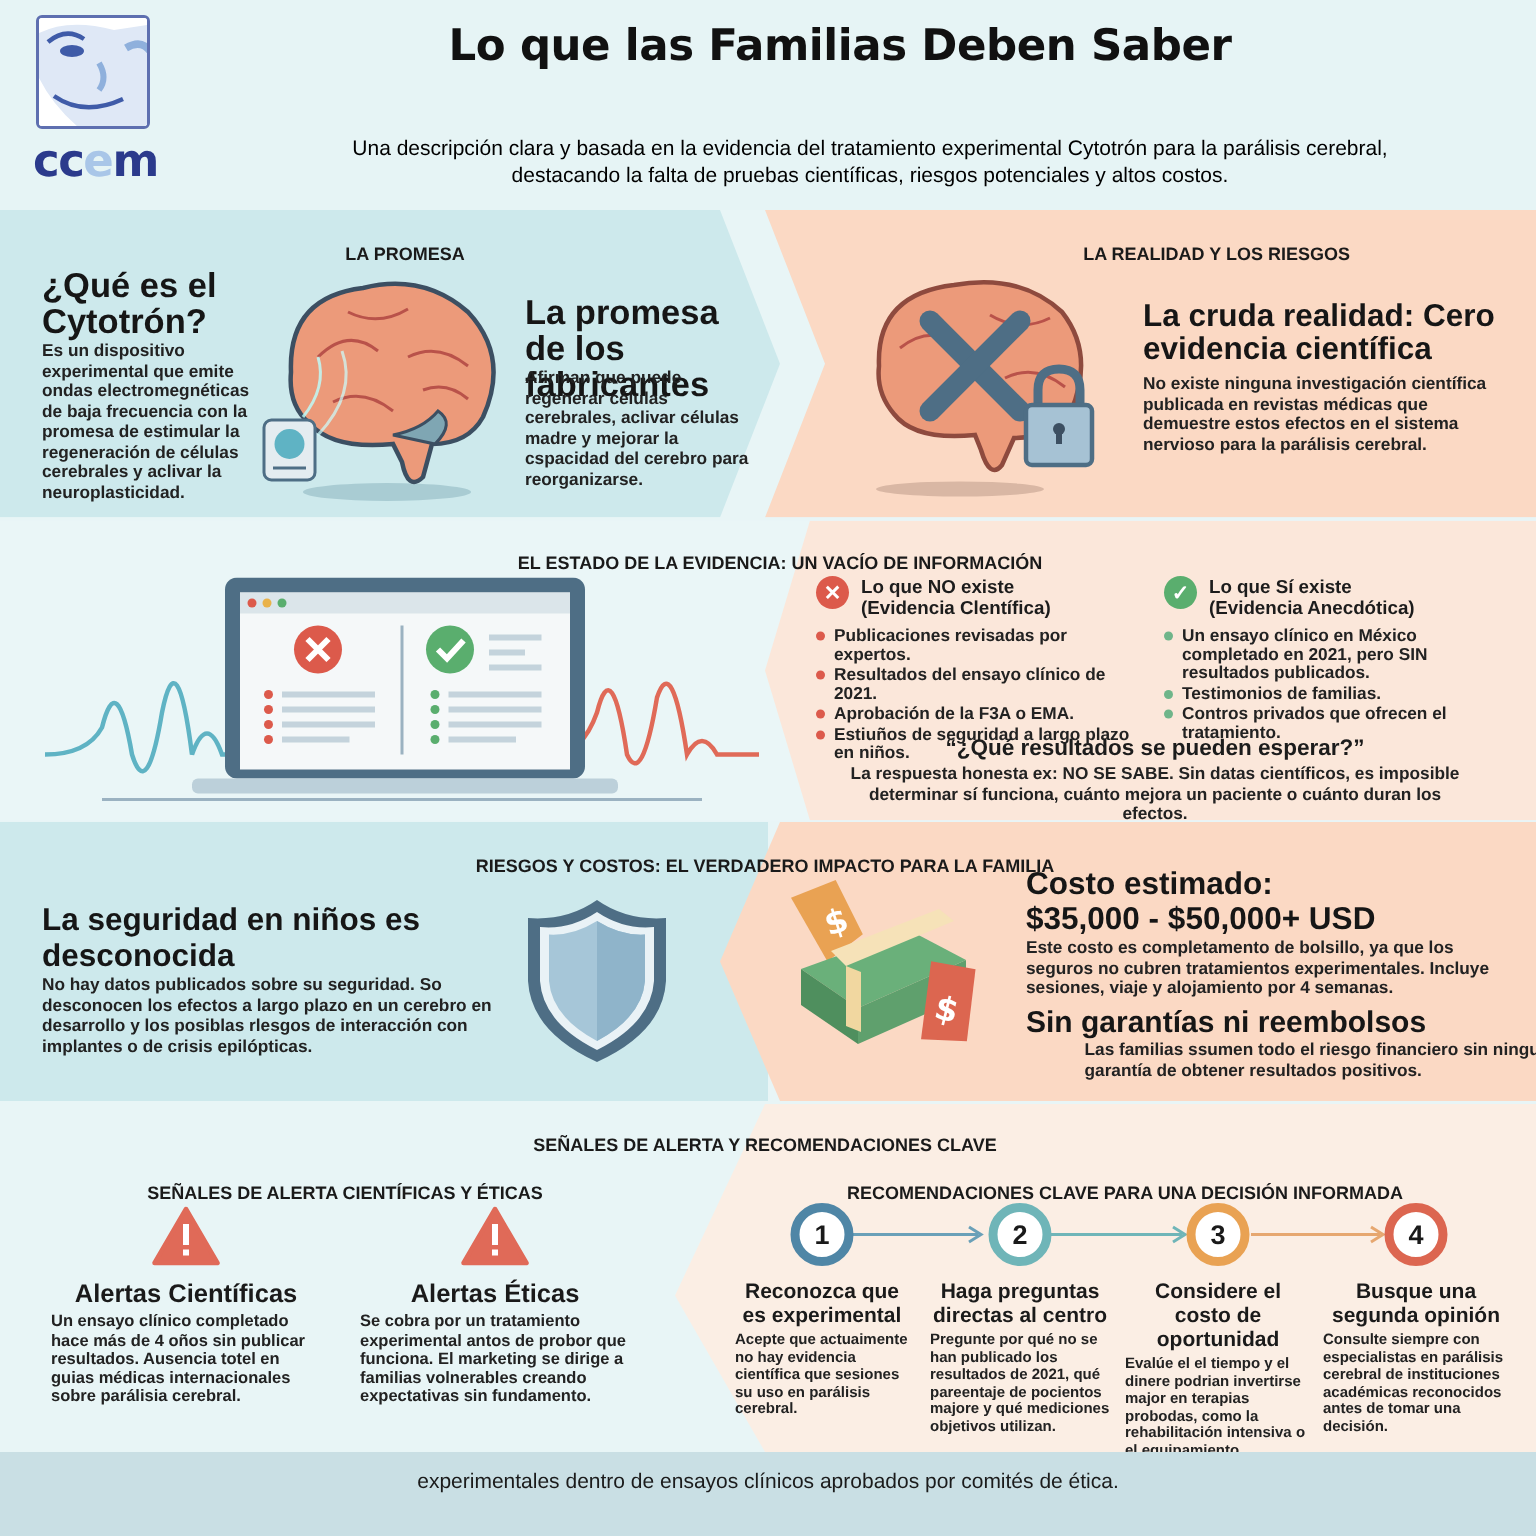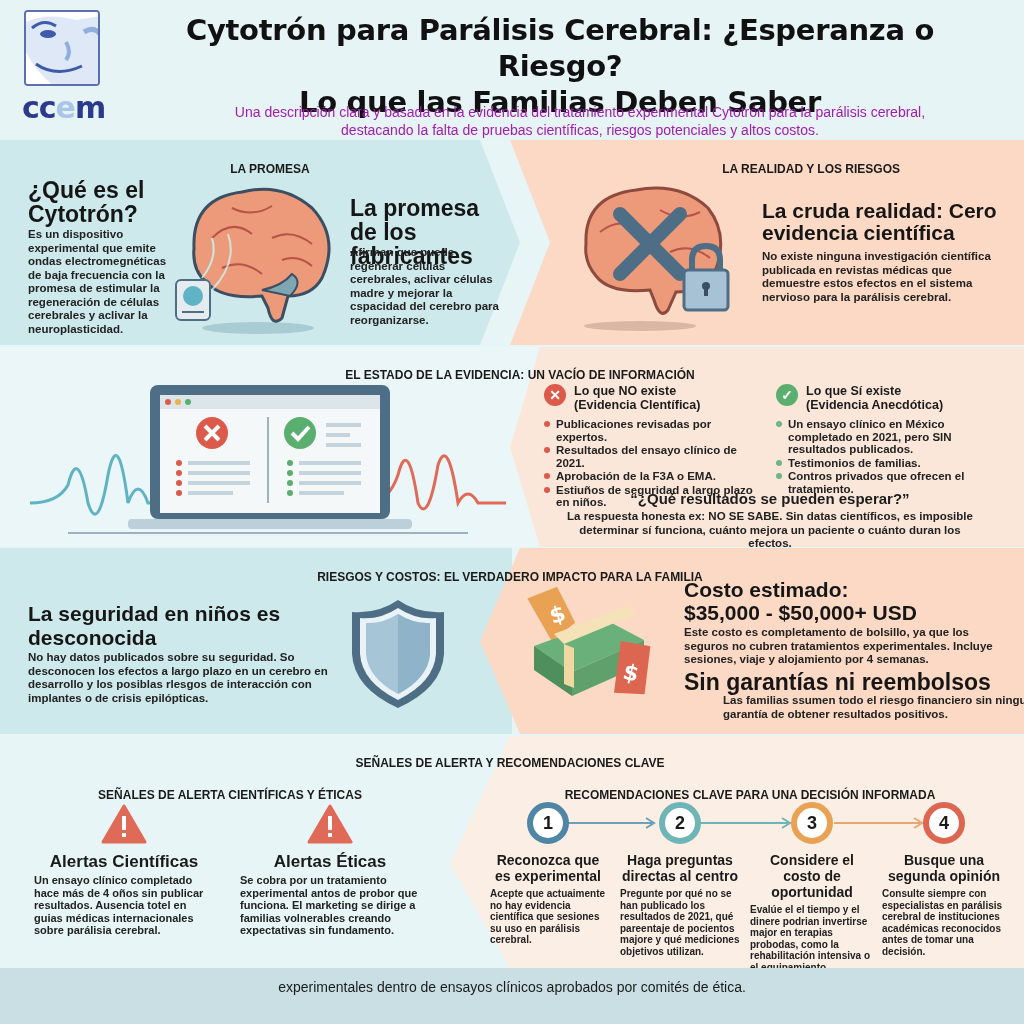--- a/index.html
+++ b/index.html
@@ -11,21 +11,21 @@
     position: relative;
   }
   .abs { position: absolute; }
 
   
   .header { left: 0; top: 0; width: 1024px; height: 140px; background: #e6f4f5; }
   .logo-box { left: 24px; top: 10px; width: 76px; height: 76px; border: 2px solid #5e6fb0; border-radius: 4px; background: #fff; overflow: hidden; }
   .logo-text { left: 22px; top: 90px; width: 80px; font-family: "DejaVu Sans", sans-serif; font-size: 30px; color: #2b3a8c; letter-spacing: -1px; font-weight: bold; }
   .logo-text .em { color: #a9c6e8; }
   .title { left: 120px; top: 12px; width: 880px; text-align: center; font-family: "DejaVu Sans", sans-serif; font-weight: bold; font-size: 29px; line-height: 36px; color: #111; letter-spacing: -0.3px; }
-  .subtitle { left: 200px; top: 103px; width: 760px; text-align: center; font-size: 14px; line-height: 18px; color: #a21caf; }
+  .subtitle { left: 200px; top: 89px; width: 760px; text-align: center; font-size: 14px; line-height: 18px; color: #000000; }
 
   
   .s1-left { left: 0; top: 140px; width: 520px; height: 205px; background: #cde9ec;
     clip-path: polygon(0 0, 480px 0, 520px 50%, 480px 100%, 0 100%); }
   .s1-right { left: 510px; top: 140px; width: 514px; height: 205px; background: #fbd9c4;
     clip-path: polygon(0 0, 100% 0, 100% 100%, 0 100%, 40px 50%); }
   .sec-head { font-weight: bold; font-size: 12px; color: #1a1a1a; text-align: center; margin-top: 12px; }
   .big-h { font-weight: bold; font-size: 23px; line-height: 24px; color: #161616; }
   .body-t { font-size: 11.5px; line-height: 13.5px; font-weight: bold; color: #222; }
 
@@ -67,21 +67,20 @@
     <ellipse cx="22" cy="22" rx="8" ry="4" fill="#3f5ba8"></ellipse>
     <path d="M58 20 Q68 14 74 22" stroke="#8fb0dc" stroke-width="5" fill="none"></path>
     <path d="M10 52 Q30 66 56 54" stroke="#3f5ba8" stroke-width="3" fill="none"></path>
     <path d="M40 30 Q46 40 40 48" stroke="#8fb0dc" stroke-width="4" fill="none"></path>
   </svg>
 </div>
 <div class="abs logo-text">
   <span>cc</span><span class="em">e</span><span>m</span>
 </div>
 <div class="abs title">
-  <div>Cytotrón para Parálisis Cerebral: ¿Esperanza o Riesgo?</div>
   <div>Lo que las Familias Deben Saber</div>
 </div>
 <div class="abs subtitle">
   <div>Una descripción clara y basada en la evidencia del tratamiento experimental Cytotrón para la parálisis cerebral,</div>
   <div>destacando la falta de pruebas científicas, riesgos potenciales y altos costos.</div>
 </div>
 
 <div class="abs s1-left"></div>
 <div class="abs s1-right"></div>
 
@@ -257,21 +256,21 @@
         <path d="M94 64 L124 62 L130 110 L100 116 Z" fill="#dc6650"></path>
         <text x="104" y="100" font-family="DejaVu Sans, sans-serif" font-size="22" font-weight="bold" fill="#fff">$</text>
       </g>
   </svg>
 </div>
 <div class="abs big-h" style="left:684px; top:578px; width:320px; font-size:21px; line-height:23px;">
   <div>Costo estimado:</div>
   <div>$35,000 - $50,000+ USD</div>
 </div>
 <div class="abs body-t" style="left:684px; top:626px; width:320px;">Este costo es completamento de bolsillo, ya que los seguros no cubren tratamientos experimentales. Incluye sesiones, viaje y alojamiento por 4 semanas.</div>
-<div class="abs big-h" style="left:684px; top:670px; width:320px; font-size:23px;">Sin garantías ni reembolsos</div>
+<div class="abs big-h" style="left:684px; top:670px; width:320px; font-size:20px;">Sin garantías ni reembolsos</div>
 <div class="abs body-t" style="left:723px; top:694px; width:320px;">Las familias ssumen todo el riesgo financiero sin ninguna garantía de obtener resultados positivos.</div>
 
 <div class="abs s4-left"></div>
 <div class="abs s4-right"></div>
 <div class="abs sec-head" style="left:270px; top:744px; width:480px;">SEÑALES DE ALERTA Y RECOMENDACIONES CLAVE</div>
 <div class="abs sec-head" style="left:40px; top:776px; width:380px;">SEÑALES DE ALERTA CIENTÍFICAS Y ÉTICAS</div>
 
 <div class="abs" style="left:34px; top:804px; width:180px; text-align:center;">
   <svg width="46" height="40" viewBox="0 0 46 40">
     <path d="M23 2 L44 38 L2 38 Z" fill="#e06a58" stroke="#e06a58" stroke-width="3" stroke-linejoin="round"></path>

